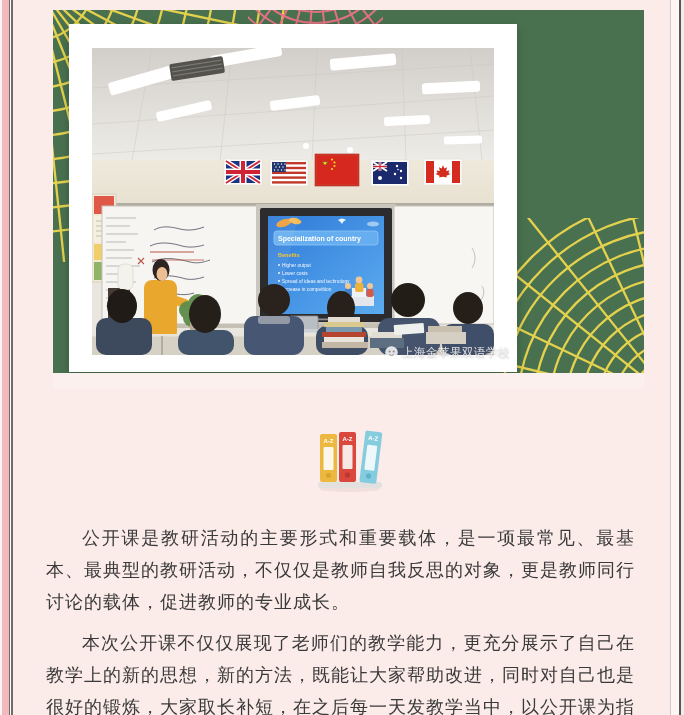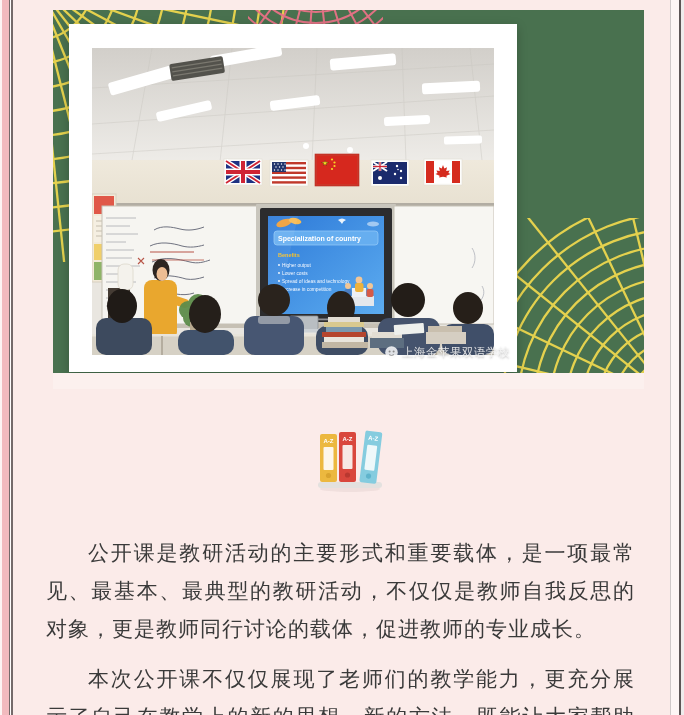--- a/index.html
+++ b/index.html
@@ -53,21 +53,21 @@
     position:absolute;left:53px;top:373px;width:591px;height:16px;
     background:#fcf0ee;
   }
 
   .divider-icon{position:absolute;left:314px;top:426px;width:72px;height:68px;}
 
   .article-text{
     position:absolute;left:46px;top:522px;width:589px;color:#3a3a3a;
   }
   .article-text p{
-    margin:12px 0 9px 0;font-size:21px;line-height:38px;letter-spacing:1px;
+    margin:0 0 9px 0;font-size:18px;line-height:32px;letter-spacing:1px;
     text-indent:2em;text-align:justify;text-justify:inter-character;
   }
 </style>
 </head>
 <body>
 
 <div class="page">
 
   <div class="edge edge-l0"></div>
   <div class="edge edge-lpink"></div>

